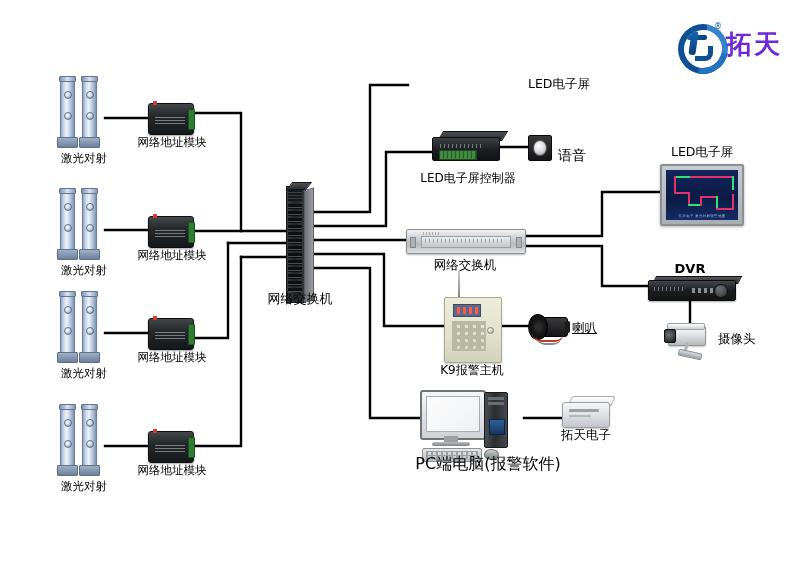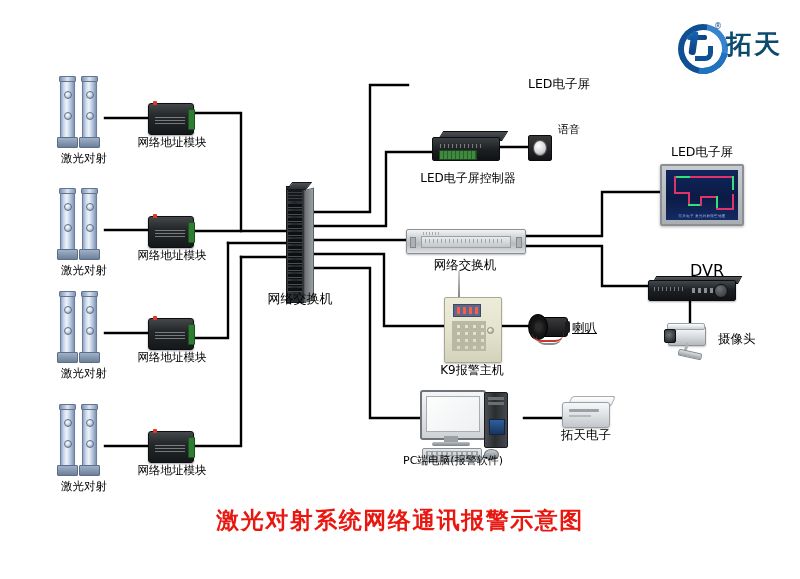--- a/index.html
+++ b/index.html
@@ -229,21 +229,21 @@
     border:6px solid #0f4f93;border-right-color:transparent;transform:rotate(-34deg);}
   .logo .ring2{position:absolute;left:2px;top:2px;width:38px;height:38px;border-radius:50%;
     border:6px solid #2277c7;border-top-color:transparent;border-left-color:transparent;transform:rotate(-34deg);opacity:.9;}
   .logo .stroke{position:absolute;left:14px;top:9px;width:7px;height:24px;border-radius:3px;
     background:linear-gradient(180deg,#1565b0,#0d3f7d);transform:rotate(8deg);}
   .logo .bar{position:absolute;left:11px;top:13px;width:20px;height:5px;border-radius:2px;
     background:linear-gradient(90deg,#1565b0,#0d3f7d);}
   .logo .hook{position:absolute;left:19px;top:24px;width:13px;height:10px;
     border-bottom:5px solid #0f4f93;border-right:5px solid #0f4f93;border-radius:0 0 8px 0;}
   .logo .reg{position:absolute;right:-2px;top:0px;font-size:8px;color:#0f4f93;}
-  .logo .name{font-size:26px;font-weight:bold;color:#0c4a6e;letter-spacing:2px;
+  .logo .name{font-size:26px;font-weight:bold;color:#6d28d9;letter-spacing:2px;
     font-family:"DejaVu Sans","Liberation Sans",sans-serif;}
 
   
   .title{position:absolute;left:400px;transform:translateX(-50%);
     color:#e8170f;font-size:23px;font-weight:bold;letter-spacing:1.5px;white-space:nowrap;
     font-family:"DejaVu Sans","Liberation Sans",sans-serif;}
 </style>
 </head>
 <body>
 
@@ -407,21 +407,21 @@
     <span class="lid"></span>
       <span class="bx"></span>
       <span class="strip"></span>
       <span class="term"></span>
   </div>
   <div class="lbl c" style="left:468px;top:172px;font-size:12px;">LED电子屏控制器</div>
 
   <div class="voicecube" style="left:528px;top:135px;">
     <span class="drv"></span>
   </div>
-  <div class="lbl" style="left:558px;top:124px;font-size:11px;">语音</div>
+  <div class="lbl" style="left:558px;top:148px;font-size:14px;">语音</div>
 
   <div class="linkmod" style="left:406px;top:229px;">
     <span class="mini"></span>
       <span class="ear l"></span>
       <span class="ear r"></span>
     <span class="face"></span>
       <span class="holes"></span>
   </div>
   <div class="lbl c" style="left:465px;top:258px;font-size:12.5px;">网络交换机</div>
 
@@ -454,21 +454,21 @@
     <span class="stand"></span>
       <span class="foot"></span>
     <span class="tower">
       <span class="bay"></span>
         <span class="bay2"></span>
         <span class="blue"></span>
     </span>
     <span class="kbd"></span>
     <span class="mouse"></span>
   </div>
-  <div class="lbl c" style="left:453px;top:455px;font-size:11px;">PC端电脑(报警软件)</div>
+  <div class="lbl c" style="left:488px;top:455px;font-size:16px;">PC端电脑(报警软件)</div>
 
   <div class="printer" style="left:562px;top:396px;">
     <span class="lid"></span>
       <span class="b"></span>
       <span class="slot"></span>
       <span class="slot2"></span>
   </div>
   <div class="lbl c" style="left:586px;top:428px;font-size:12.5px;">拓天电子</div>
 
   <div class="lbl c" style="left:702px;top:145px;font-size:12.5px;">LED电子屏</div>
@@ -483,33 +483,32 @@
       <span class="seg g" style="left:22px;top:34px;width:12px;"></span>
       <span class="seg v" style="left:34px;top:26px;height:10px;"></span>
       <span class="seg" style="left:34px;top:26px;width:16px;"></span>
       <span class="seg v g" style="left:50px;top:26px;height:12px;"></span>
       <span class="seg" style="left:50px;top:38px;width:18px;"></span>
       <span class="seg v" style="left:66px;top:24px;height:14px;"></span>
       <span class="cap">拓天电子 激光对射报警地图</span>
     </span>
   </div>
 
-  <div class="lbl c" style="left:707px;top:262px;font-size:16px;">DVR</div>
+  <div class="lbl c" style="left:690px;top:262px;font-size:13px;font-weight:bold;">DVR</div>
   <div class="dvr" style="left:648px;top:276px;">
     <span class="top"></span>
       <span class="b"></span>
       <span class="txt"></span>
       <span class="btns"></span>
       <span class="dial"></span>
   </div>
 
   <div class="cam" style="left:664px;top:326px;">
     <span class="body"></span>
       <span class="sun"></span>
       <span class="lens"></span>
     <span class="arm"></span>
       <span class="mount"></span>
   </div>
   <div class="lbl" style="left:718px;top:332px;font-size:12.5px;">摄像头</div>
 
-  <div class="title" style="top:505px;">激光对射系统网络通讯报警示意图</div>
 
 </div>
 
 </body></html>

